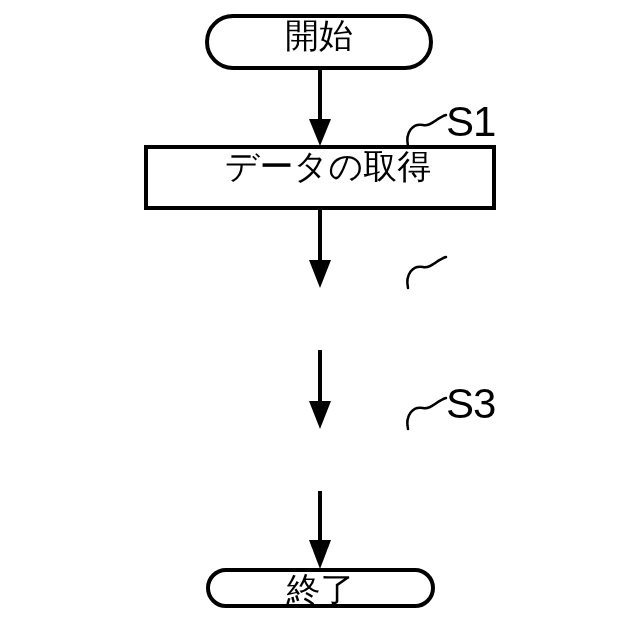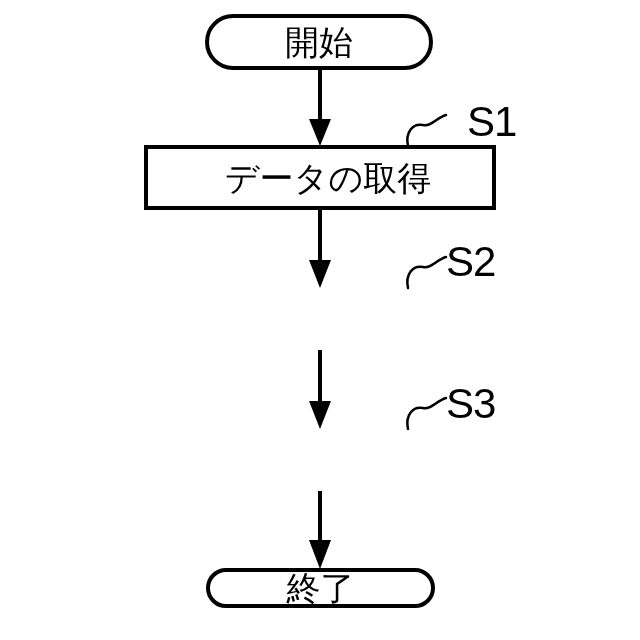--- a/index.html
+++ b/index.html
@@ -36,21 +36,20 @@
     stroke: var(--fg, #000000);
     stroke-width: 2.5;
     stroke-linecap: round;
   }
   .node {
     position: absolute;
     box-sizing: border-box;
     background: #ffffff;
     border: 4px solid var(--fg, #000000);
     display: flex;
-    align-items: center;
     justify-content: center;
     font-size: 34px;
     line-height: 1;
     white-space: nowrap;
   }
   .terminal.start {
     left: 205px;
     top: 14px;
     width: 228px;
     height: 56px;
@@ -72,21 +71,21 @@
   .process.p2 { top: 287px; }
   .process.p3 { top: 428px; }
   .step-label {
     position: absolute;
     left: 446px;
     font-size: 42px;
     line-height: 1;
     letter-spacing: -1px;
     white-space: nowrap;
   }
-  .step-label.l1 { top: 101px; margin-left: 21px; }
+  .step-label.l1 { top: 101px; }
   .step-label.l2 { top: 241px; }
   .step-label.l3 { top: 383px; }
 </style>
 </head>
 <body>
 
 <div class="canvas">
 
   <svg class="connectors" width="640" height="640" viewBox="0 0 640 640" aria-hidden="true">
     <g>
@@ -112,21 +111,20 @@
 
   <div class="node terminal start">
     <span>開始</span>
   </div>
 
   <div class="node process p1">
     <span>データの取得</span>
   </div>
   <div class="step-label l1">S1</div>
 
-  <div class="step-label l2">S2</div>
 
   <div class="step-label l3">S3</div>
 
   <div class="node terminal end">
     <span>終了</span>
   </div>
 
 </div>
 
 </body></html>

